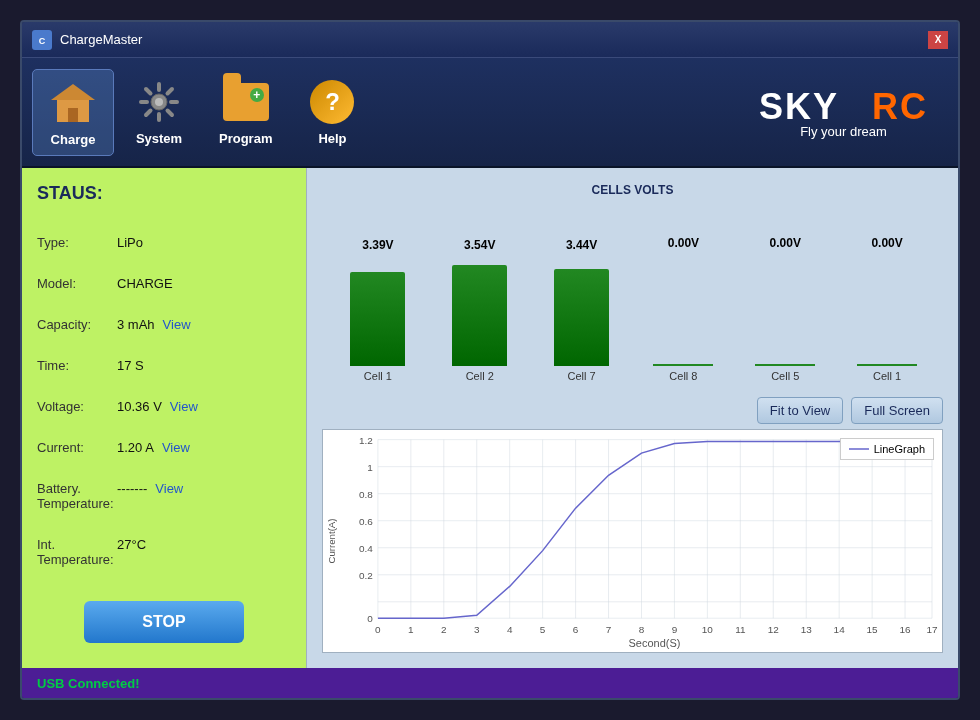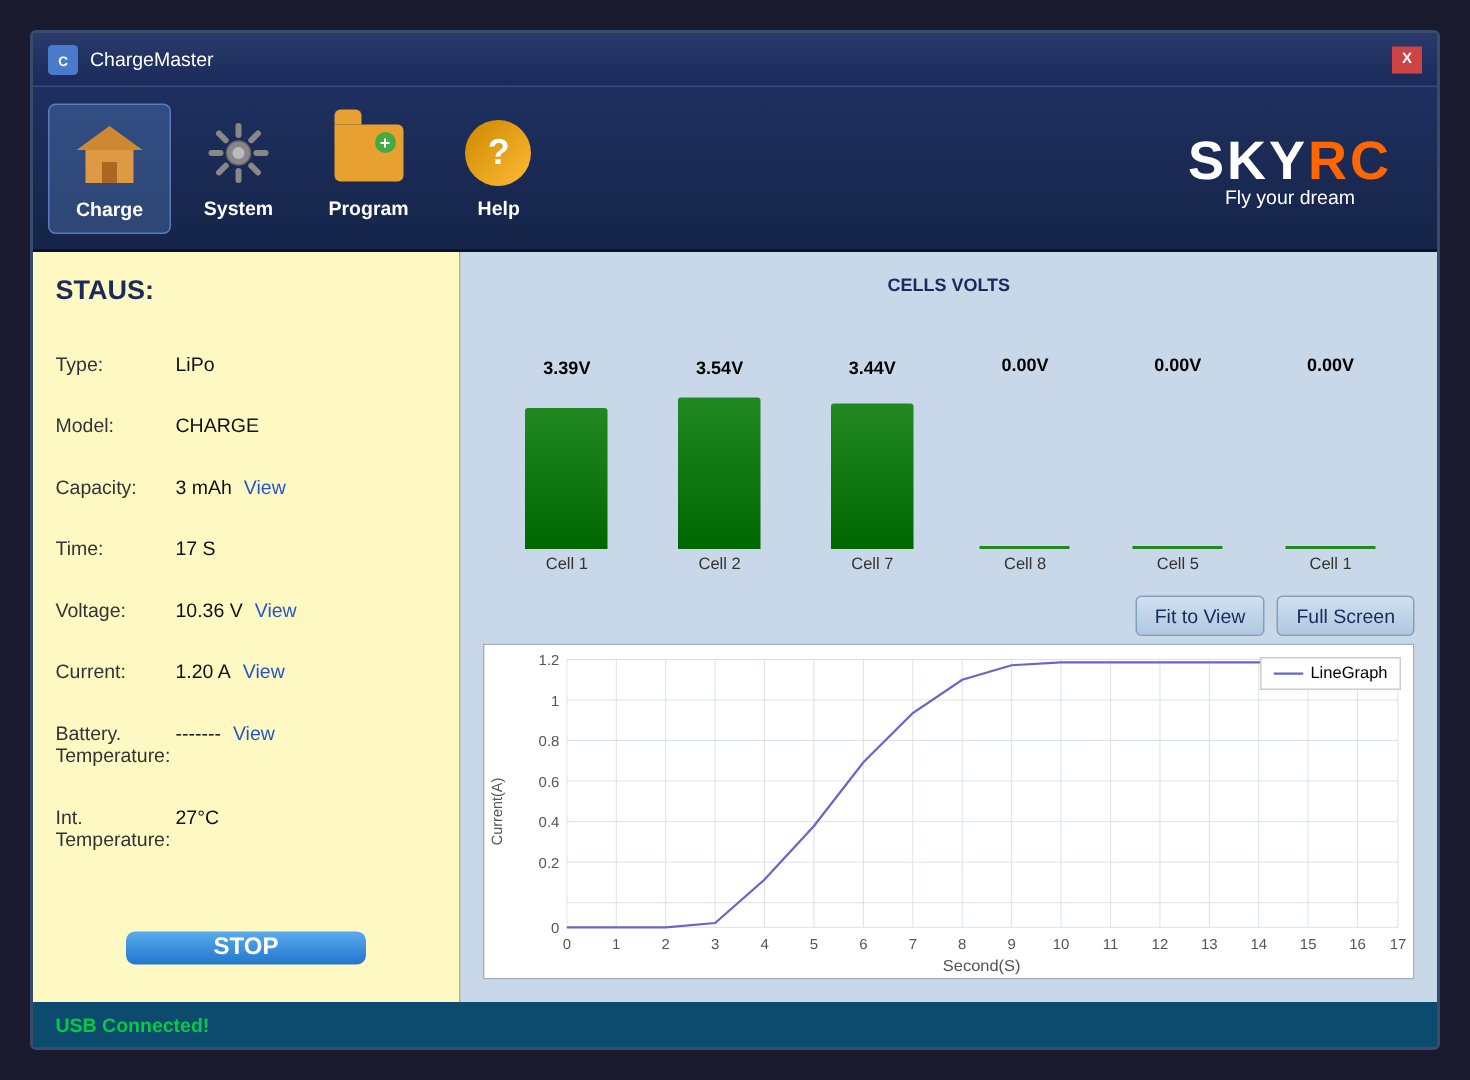--- a/index.html
+++ b/index.html
@@ -108,37 +108,37 @@
       margin-left: auto;
       margin-right: 20px;
     }
     .skyrc-brand {
       font-size: 36px;
       font-weight: 900;
       letter-spacing: 2px;
       color: white;
     }
     .skyrc-brand span.sky { color: white; }
-    .skyrc-brand span.rc { color: #ff6600; }
+    .skyrc-brand span.rc { color: #ff6600; margin-left: 33px; }
     .skyrc-tagline {
       color: white;
       font-size: 13px;
       margin-top: -4px;
     }
     
     .main-content {
       display: flex;
       flex: 1;
       background: #c8d8e8;
       overflow: hidden;
     }
     
     .status-panel {
       width: 285px;
-      background: #fef9c3;
+      background: #bef264;
       padding: 15px;
       border-right: 1px solid #a0b0c0;
       display: flex;
       flex-direction: column;
     }
     .status-title {
       font-size: 18px;
       font-weight: 900;
       color: #1a2a5a;
       margin-bottom: 15px;
@@ -172,21 +172,21 @@
     }
     .stop-btn {
       margin-top: auto;
       margin-bottom: 10px;
       background: linear-gradient(to bottom, #5aaaee, #2277cc);
       color: white;
       font-size: 16px;
       font-weight: bold;
       border: none;
       border-radius: 6px;
-      padding: 2px;
+      padding: 12px;
       width: 160px;
       cursor: pointer;
       align-self: center;
     }
     
     .right-panel {
       flex: 1;
       padding: 15px;
       display: flex;
       flex-direction: column;
@@ -271,21 +271,21 @@
       background: white;
       border: 1px solid #ccc;
       padding: 4px 8px;
       font-size: 11px;
       display: flex;
       align-items: center;
       gap: 5px;
     }
     
     .status-bar {
-      background: #0c4a6e;
+      background: #4c1d95;
       height: 30px;
       display: flex;
       align-items: center;
       padding: 0 15px;
     }
     .usb-status {
       color: #00cc44;
       font-size: 13px;
       font-weight: bold;
     }

